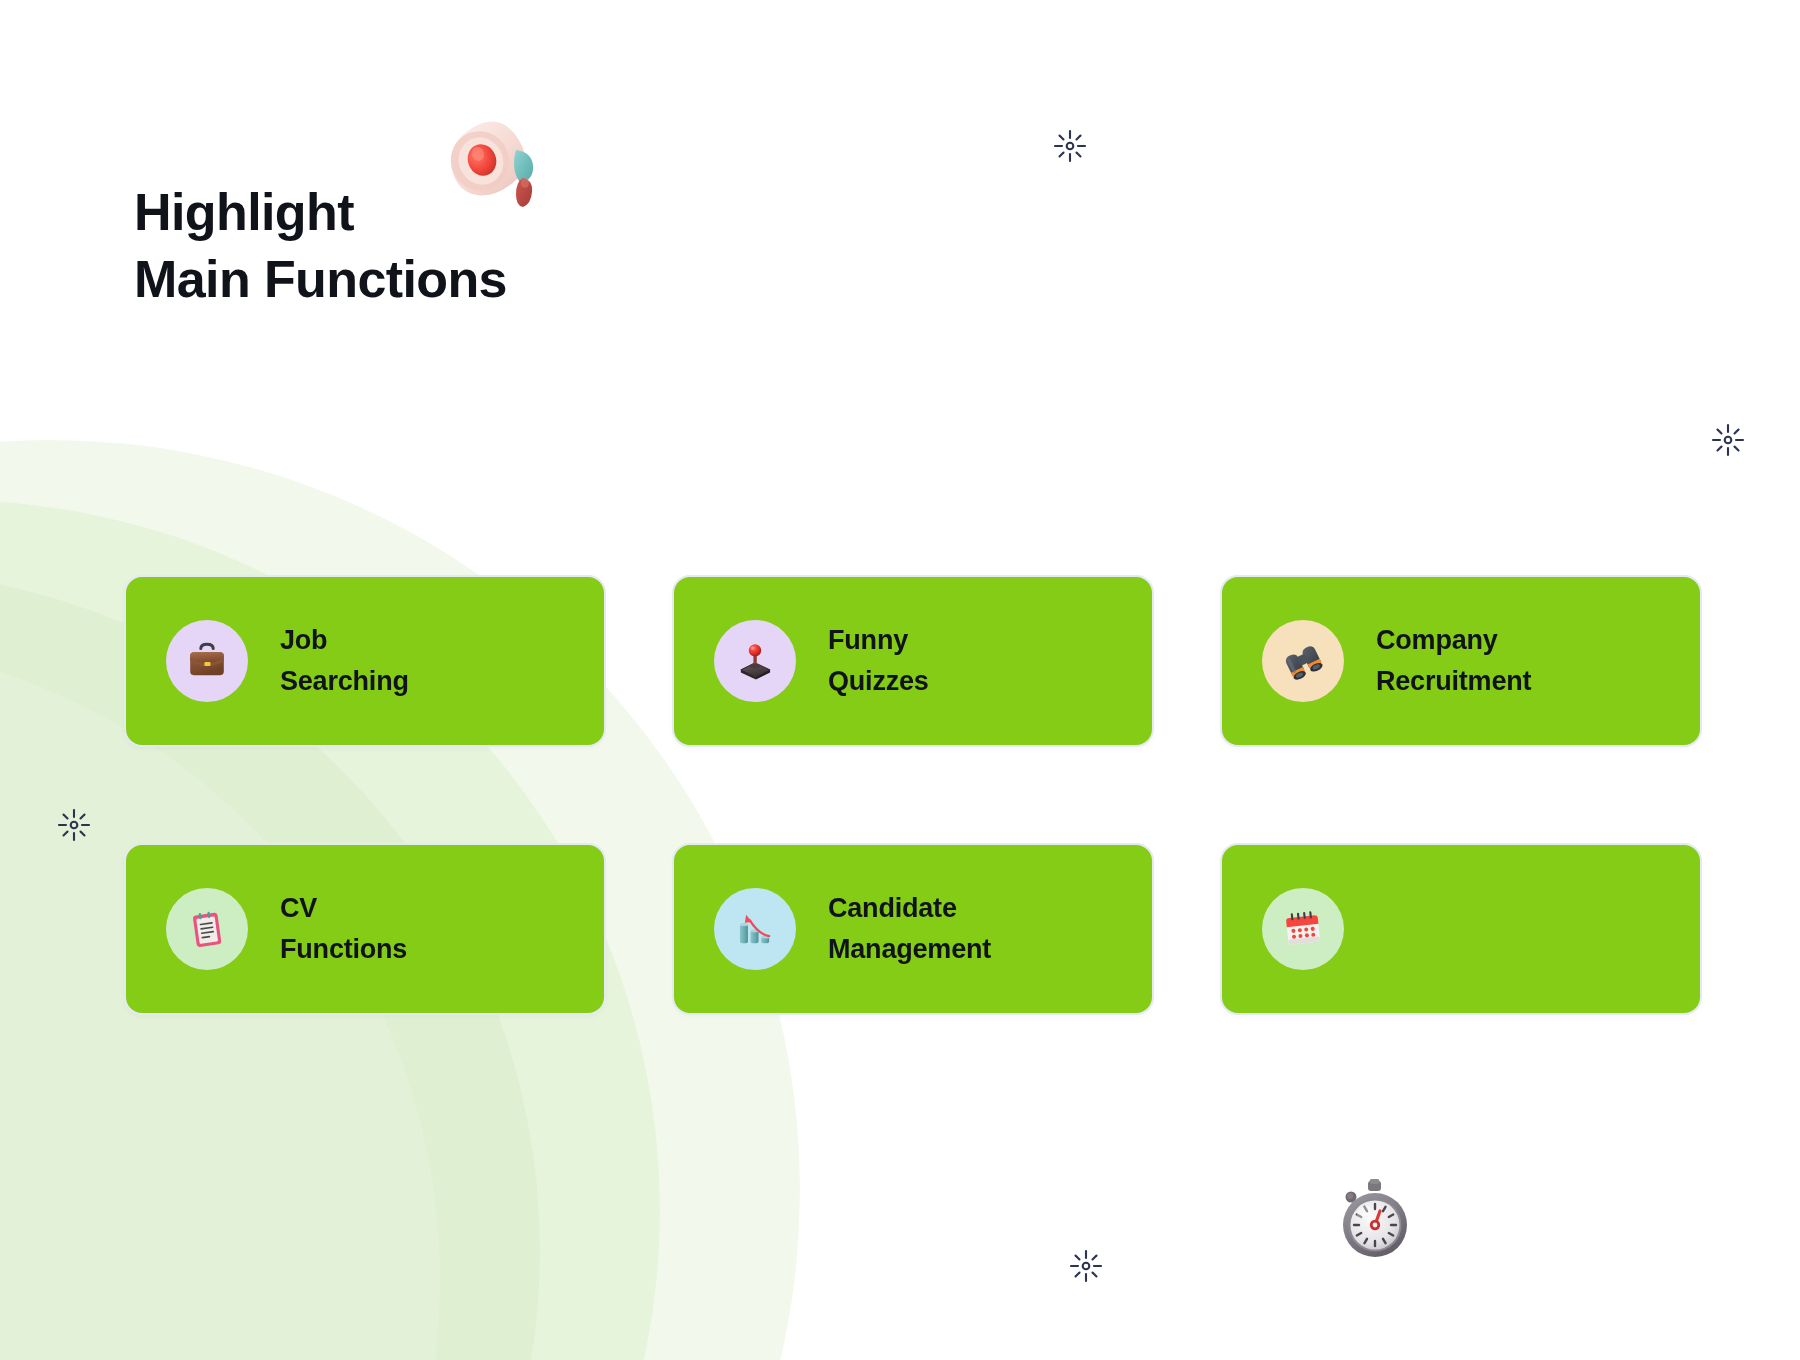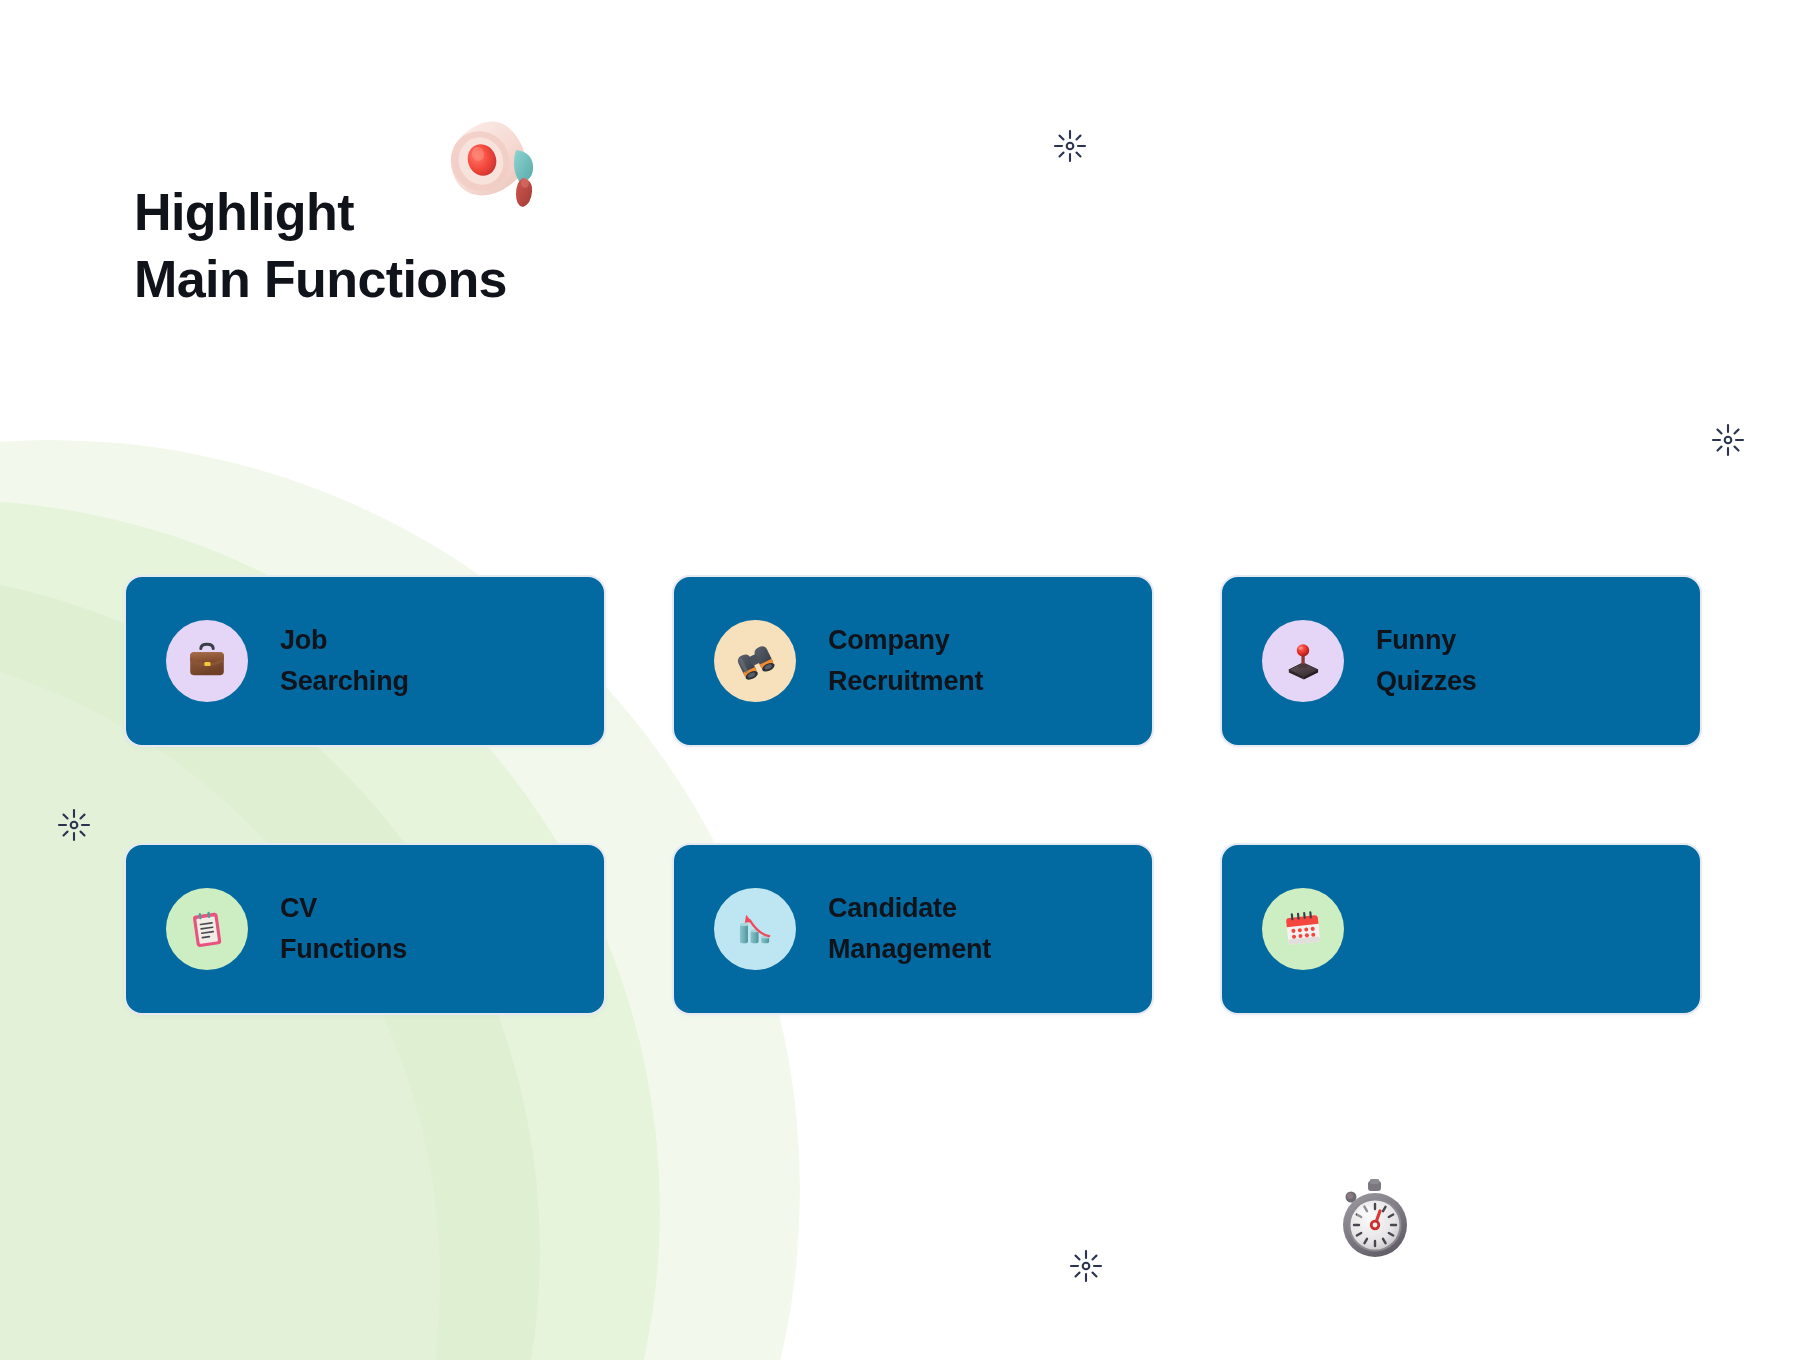--- a/index.html
+++ b/index.html
@@ -119,21 +119,21 @@
     top: 575px;
     width: 1580px;
     display: grid;
     grid-template-columns: repeat(3, 482px);
     grid-template-rows: repeat(2, 172px);
     column-gap: 66px;
     row-gap: 96px;
   }
 
   .card {
-    background: #0369a1;
+    background: #84cc16;
     border: 2px solid #e4e9f2;
     border-radius: 18px;
     display: flex;
     align-items: center;
     padding-left: 40px;
     box-shadow: 0 2px 4px rgba(108, 124, 168, 0.05);
   }
 
   .card-icon-wrap {
     width: 82px;
@@ -246,47 +246,20 @@
           </defs>
           <path d="M19 12 q0-5 7-5 q7 0 7 5" fill="none" stroke="#3b3f47" stroke-width="3.4" stroke-linecap="round"></path>
           <rect x="7" y="16" width="38" height="26" rx="4" fill="url(#bcBody)"></rect>
           <path d="M7 22 q19 13 38 0 v-2 q0-4-4-4 H11 q-4 0-4 4 Z" fill="url(#bcFlap)"></path>
           <path d="M7 22 q19 13 38 0 v4 q-19 12-38 0 Z" fill="#8a5536"></path>
           <rect x="23" y="27" width="7" height="4.6" rx="1.2" fill="#f5c83b"></rect>
         </svg>
       </div>
       <div class="card-label">Job
 Searching</div>
-    </div>
-
-    <div class="card">
-      <div class="card-icon-wrap" style="background:#f7e0bc">
-        <svg viewBox="0 0 52 52" width="46" height="46" aria-hidden="true">
-          <defs>
-            <linearGradient id="bnDark" x1="0" y1="0" x2="0.4" y2="1">
-              <stop offset="0%" stop-color="#5c636d"></stop>
-                <stop offset="100%" stop-color="#383e46"></stop>
-            </linearGradient>
-          </defs>
-          <g transform="rotate(-26 26 26)">
-            <rect x="8" y="14" width="15" height="26" rx="6" fill="url(#bnDark)"></rect>
-            <rect x="29" y="14" width="15" height="26" rx="6" fill="url(#bnDark)"></rect>
-            <rect x="21" y="19" width="10" height="11" rx="3" fill="#4a515a"></rect>
-            <rect x="8" y="32" width="15" height="5" fill="#ef8b33"></rect>
-            <rect x="29" y="32" width="15" height="5" fill="#ef8b33"></rect>
-            <ellipse cx="15.5" cy="39" rx="7.5" ry="4" fill="#2c3138"></ellipse>
-            <ellipse cx="36.5" cy="39" rx="7.5" ry="4" fill="#2c3138"></ellipse>
-            <ellipse cx="15.5" cy="38.6" rx="4.4" ry="2.3" fill="#555c66"></ellipse>
-            <ellipse cx="36.5" cy="38.6" rx="4.4" ry="2.3" fill="#555c66"></ellipse>
-            <rect x="10" y="16" width="4" height="18" rx="2" fill="#6d747e" opacity="0.55"></rect>
-          </g>
-        </svg>
-      </div>
-      <div class="card-label">Company
-Recruitment</div>
     </div>
 
     <div class="card">
       <div class="card-icon-wrap" style="background:#e5d6f7">
         <svg viewBox="0 0 52 52" width="46" height="46" aria-hidden="true">
           <defs>
             <radialGradient id="jsBall" cx="35%" cy="30%" r="70%">
               <stop offset="0%" stop-color="#ff6d60"></stop>
                 <stop offset="65%" stop-color="#df2f28"></stop>
               <stop offset="100%" stop-color="#a61f1a"></stop>
@@ -304,20 +277,47 @@
           <ellipse cx="26" cy="32" rx="5.5" ry="2.5" fill="#4a3a3d"></ellipse>
           <circle cx="26" cy="14" r="7" fill="url(#jsBall)"></circle>
           <ellipse cx="23.4" cy="11.4" rx="2.4" ry="1.9" fill="#ff9b90" opacity="0.65"></ellipse>
         </svg>
       </div>
       <div class="card-label">Funny
 Quizzes</div>
     </div>
 
     <div class="card">
+      <div class="card-icon-wrap" style="background:#f7e0bc">
+        <svg viewBox="0 0 52 52" width="46" height="46" aria-hidden="true">
+          <defs>
+            <linearGradient id="bnDark" x1="0" y1="0" x2="0.4" y2="1">
+              <stop offset="0%" stop-color="#5c636d"></stop>
+                <stop offset="100%" stop-color="#383e46"></stop>
+            </linearGradient>
+          </defs>
+          <g transform="rotate(-26 26 26)">
+            <rect x="8" y="14" width="15" height="26" rx="6" fill="url(#bnDark)"></rect>
+            <rect x="29" y="14" width="15" height="26" rx="6" fill="url(#bnDark)"></rect>
+            <rect x="21" y="19" width="10" height="11" rx="3" fill="#4a515a"></rect>
+            <rect x="8" y="32" width="15" height="5" fill="#ef8b33"></rect>
+            <rect x="29" y="32" width="15" height="5" fill="#ef8b33"></rect>
+            <ellipse cx="15.5" cy="39" rx="7.5" ry="4" fill="#2c3138"></ellipse>
+            <ellipse cx="36.5" cy="39" rx="7.5" ry="4" fill="#2c3138"></ellipse>
+            <ellipse cx="15.5" cy="38.6" rx="4.4" ry="2.3" fill="#555c66"></ellipse>
+            <ellipse cx="36.5" cy="38.6" rx="4.4" ry="2.3" fill="#555c66"></ellipse>
+            <rect x="10" y="16" width="4" height="18" rx="2" fill="#6d747e" opacity="0.55"></rect>
+          </g>
+        </svg>
+      </div>
+      <div class="card-label">Company
+Recruitment</div>
+    </div>
+
+    <div class="card">
       <div class="card-icon-wrap" style="background:#cdeec2">
         <svg viewBox="0 0 52 52" width="46" height="46" aria-hidden="true">
           <g transform="rotate(-8 26 26)">
             <rect x="12" y="9" width="28" height="36" rx="3.5" fill="#e8537f"></rect>
             <rect x="15.5" y="13" width="21" height="28.5" rx="1.6" fill="#f1ece6"></rect>
             <rect x="19" y="7" width="2.6" height="7" rx="1.3" fill="#4d9e9a"></rect>
             <rect x="29" y="7" width="2.6" height="7" rx="1.3" fill="#4d9e9a"></rect>
             <rect x="18.5" y="19" width="15" height="1.9" rx="0.9" fill="#4a4a52"></rect>
             <rect x="18.5" y="24" width="15" height="1.9" rx="0.9" fill="#4a4a52"></rect>
             <rect x="18.5" y="29" width="15" height="1.9" rx="0.9" fill="#4a4a52"></rect>

